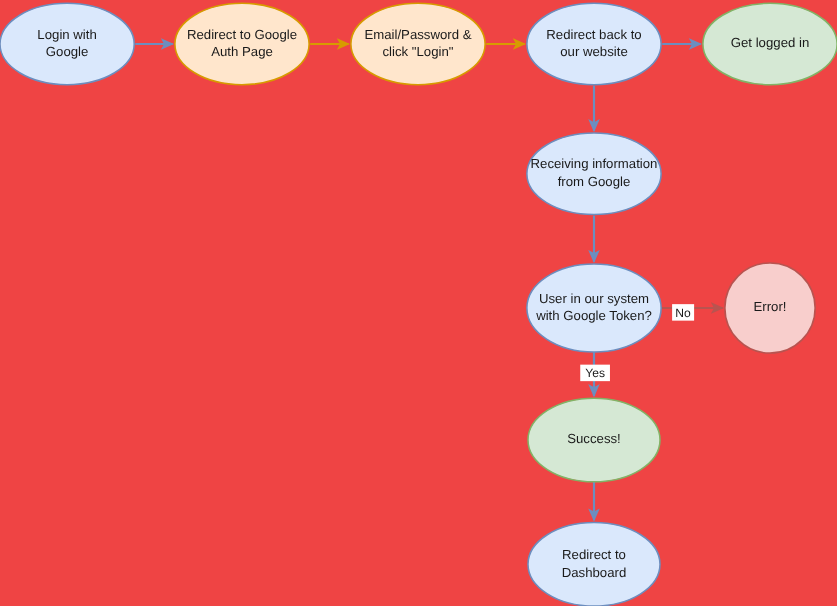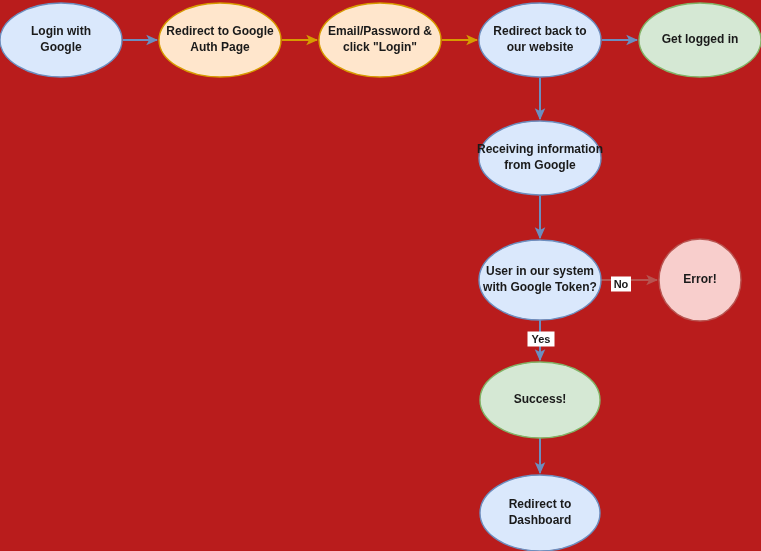--- a/index.html
+++ b/index.html
@@ -5,23 +5,22 @@
 <style>
   html, body {
     margin: 0;
     padding: 0;
     background: #000000;
   }
   #canvas-wrap {
     position: relative;
     width: 761px;
     height: 551px;
-    background: #b91c1c;
+    background: #ef4444;
     overflow: hidden;
-    font-weight: bold;
   }
   svg#flow {
     display: block;
     width: 761px;
     height: 551px;
   }
   .node-label {
     font-family: "Liberation Sans", sans-serif;
     font-size: 12px;
     fill: #1a1a1a;

